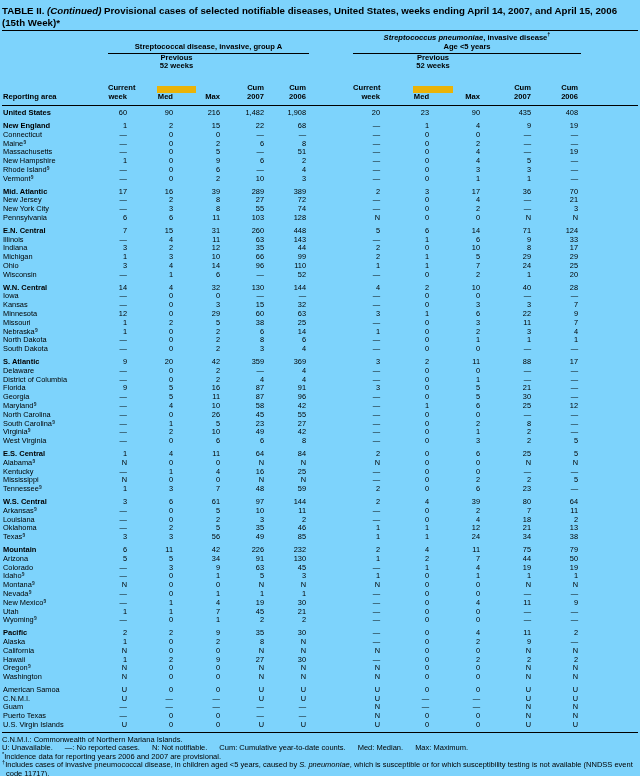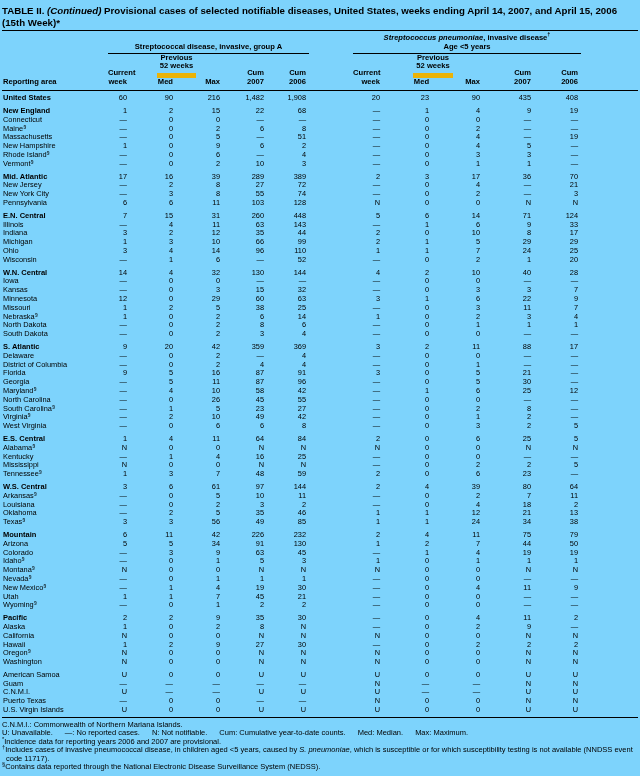--- a/index.html
+++ b/index.html
@@ -25,21 +25,21 @@
   thead td { font-size:7.6px; font-weight:bold; line-height:8.6px; }
   tr.gr td { height:22px; }
   tr.pr td { height:8px; }
   tr.h2 td { height:9px; }
   tr.h3 td { height:11px; border-bottom:1.3px solid #000; padding-bottom:4px; }
   td.gcell { border-bottom:1px solid #000; padding-bottom:1px; text-align:center; }
   .gh { text-align:center; line-height:8.6px; }
   td.hr { text-align:right; padding-right:3px; }
   td.hc { text-align:center; }
   td.hl { text-align:left; padding-left:1px; }
-  .u52 { display:inline-block; border-bottom:5px solid #eab308; padding:0 3px 2px 3px; }
+  .u52 { display:inline-block; border-bottom:7px solid #eab308; padding:0 3px 15px 3px; }
   sup { font-size:5.6px; vertical-align:super; line-height:0; }
 
   
   tbody td { font-size:7.4px; line-height:8.8px; }
   tbody td.num { text-align:right; padding-right:3px; }
   tbody td.area { text-align:left; padding-left:1px; overflow:hidden; }
   tbody td.sp { }
   tbody tr.bold-row td.area { font-weight:bold; font-size:7.5px; }
   tbody tr.sec-first td { padding-top:4px; }
   tbody tr:first-child td { padding-top:3px; }
@@ -1055,47 +1055,47 @@
           <td class="num">U</td>
           <td class="sp"></td>
           <td class="num">U</td>
           <td class="num">0</td>
           <td class="num">0</td>
           <td class="num">U</td>
           <td class="num">U</td>
           <td class="sp"></td>
         </tr>
         <tr>
+          <td class="area">C.N.M.I.</td>
+          <td class="num">U</td>
+          <td class="num">—</td>
+          <td class="num">—</td>
+          <td class="num">U</td>
+          <td class="num">U</td>
+          <td class="sp"></td>
+          <td class="num">U</td>
+          <td class="num">—</td>
+          <td class="num">—</td>
+          <td class="num">U</td>
+          <td class="num">U</td>
+          <td class="sp"></td>
+        </tr>
+        <tr>
           <td class="area">Guam</td>
           <td class="num">—</td>
           <td class="num">—</td>
           <td class="num">—</td>
           <td class="num">—</td>
           <td class="num">—</td>
           <td class="sp"></td>
           <td class="num">N</td>
           <td class="num">—</td>
           <td class="num">—</td>
           <td class="num">N</td>
           <td class="num">N</td>
-          <td class="sp"></td>
-        </tr>
-        <tr>
-          <td class="area">C.N.M.I.</td>
-          <td class="num">U</td>
-          <td class="num">—</td>
-          <td class="num">—</td>
-          <td class="num">U</td>
-          <td class="num">U</td>
-          <td class="sp"></td>
-          <td class="num">U</td>
-          <td class="num">—</td>
-          <td class="num">—</td>
-          <td class="num">U</td>
-          <td class="num">U</td>
           <td class="sp"></td>
         </tr>
         <tr>
           <td class="area">Puerto Texas</td>
           <td class="num">—</td>
           <td class="num">0</td>
           <td class="num">0</td>
           <td class="num">—</td>
           <td class="num">—</td>
           <td class="sp"></td>

